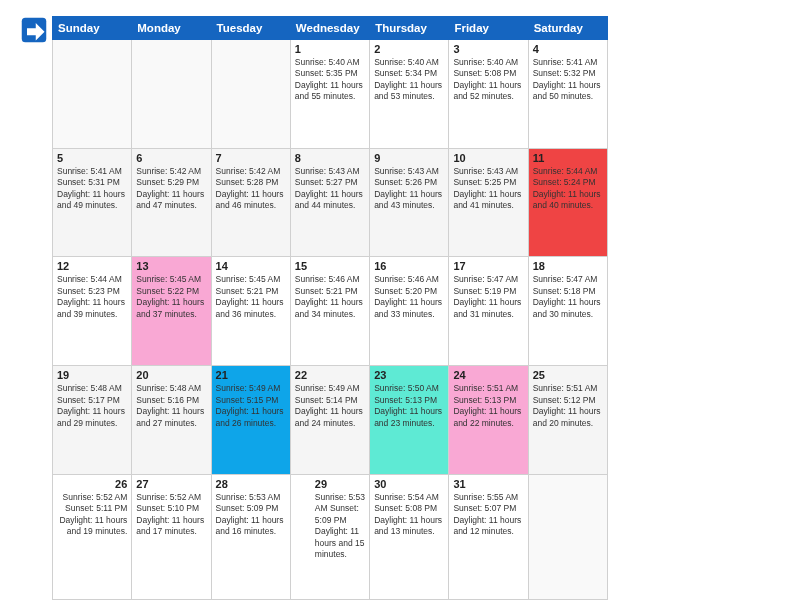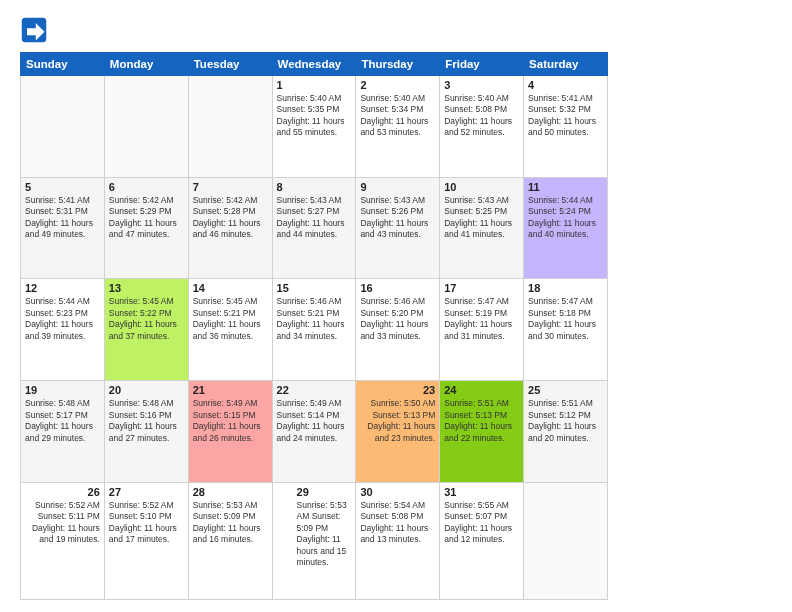--- a/index.html
+++ b/index.html
@@ -8,21 +8,21 @@
       background: #fff;
       width: 792px;
       height: 612px;
       overflow: hidden;
     }
     .page {
       width: 628px;
       height: 612px;
       padding: 16px 20px 12px 20px;
       display: flex;
-      flex-direction: column;
+      flex-direction: row;
     }
     .header {
       display: flex;
       justify-content: space-between;
       align-items: flex-start;
       margin-bottom: 8px;
     }
     .logo {
       display: flex;
       align-items: center;
@@ -204,37 +204,37 @@
 Daylight: 11 hours
 and 43 minutes.</div>
           </td>
           <td style="background: rgb(245, 245, 245);">
             <span class="day-num">10</span>
             <div class="day-info">Sunrise: 5:43 AM
 Sunset: 5:25 PM
 Daylight: 11 hours
 and 41 minutes.</div>
           </td>
-          <td style="background: #c4b5fd;">
+          <td style="background: #ef4444;">
             <span class="day-num">11</span>
             <div class="day-info">Sunrise: 5:44 AM
 Sunset: 5:24 PM
 Daylight: 11 hours
 and 40 minutes.</div>
           </td>
         </tr>
         <tr>
           <td style="background: rgb(255, 255, 255);">
             <span class="day-num">12</span>
             <div class="day-info">Sunrise: 5:44 AM
 Sunset: 5:23 PM
 Daylight: 11 hours
 and 39 minutes.</div>
           </td>
-          <td style="background: #bef264;">
+          <td style="background: #f9a8d4;">
             <span class="day-num">13</span>
             <div class="day-info">Sunrise: 5:45 AM
 Sunset: 5:22 PM
 Daylight: 11 hours
 and 37 minutes.</div>
           </td>
           <td style="background: rgb(255, 255, 255);">
             <span class="day-num">14</span>
             <div class="day-info">Sunrise: 5:45 AM
 Sunset: 5:21 PM
@@ -278,42 +278,42 @@
 Daylight: 11 hours
 and 29 minutes.</div>
           </td>
           <td style="background: rgb(245, 245, 245);">
             <span class="day-num">20</span>
             <div class="day-info">Sunrise: 5:48 AM
 Sunset: 5:16 PM
 Daylight: 11 hours
 and 27 minutes.</div>
           </td>
-          <td style="background: #fca5a5;">
+          <td style="background: #0ea5e9;">
             <span class="day-num">21</span>
             <div class="day-info">Sunrise: 5:49 AM
 Sunset: 5:15 PM
 Daylight: 11 hours
 and 26 minutes.</div>
           </td>
           <td style="background: rgb(245, 245, 245);">
             <span class="day-num">22</span>
             <div class="day-info">Sunrise: 5:49 AM
 Sunset: 5:14 PM
 Daylight: 11 hours
 and 24 minutes.</div>
           </td>
-          <td style="background: #fdba74; text-align: right;">
+          <td style="background: #5eead4;">
             <span class="day-num">23</span>
             <div class="day-info">Sunrise: 5:50 AM
 Sunset: 5:13 PM
 Daylight: 11 hours
 and 23 minutes.</div>
           </td>
-          <td style="background: #84cc16;">
+          <td style="background: #f9a8d4;">
             <span class="day-num">24</span>
             <div class="day-info">Sunrise: 5:51 AM
 Sunset: 5:13 PM
 Daylight: 11 hours
 and 22 minutes.</div>
           </td>
           <td style="background: rgb(245, 245, 245);">
             <span class="day-num">25</span>
             <div class="day-info">Sunrise: 5:51 AM
 Sunset: 5:12 PM

